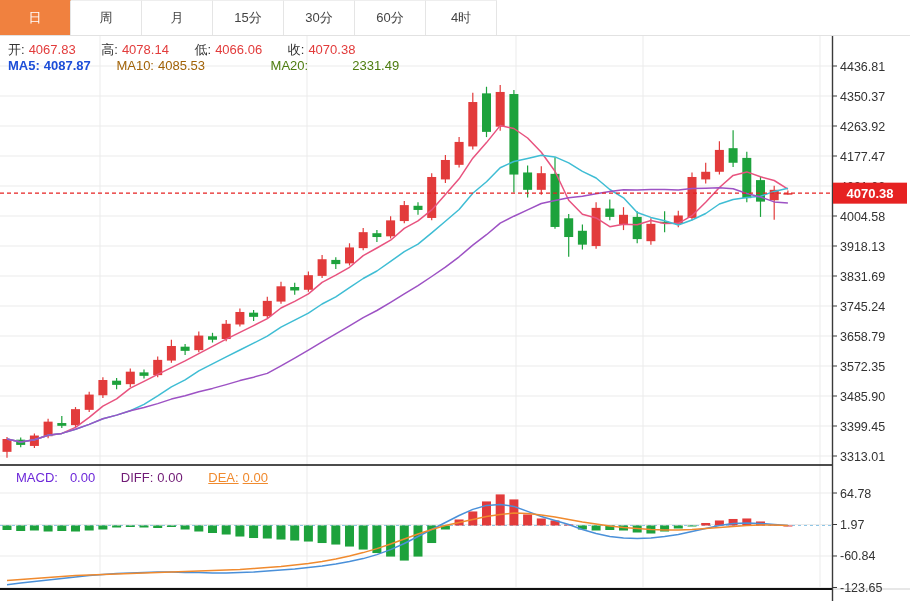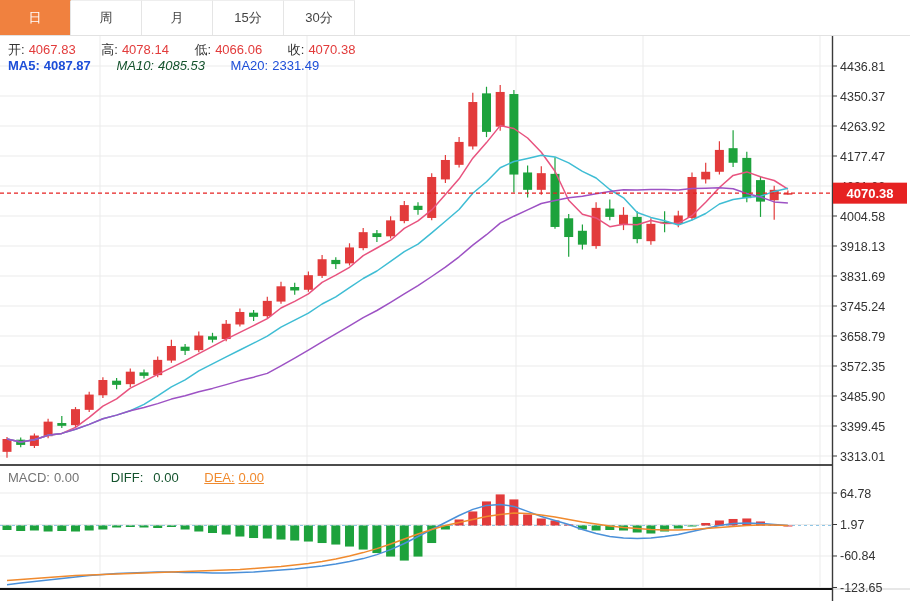--- a/index.html
+++ b/index.html
@@ -11,24 +11,24 @@
           border-bottom:1px solid #e2e2e2;display:flex;z-index:5;}
   .tab{width:71px;height:35px;box-sizing:border-box;display:flex;align-items:center;justify-content:center;
        font-size:13px;color:#444;border-right:1px solid #e5e5e5;border-top:1px solid #eee;cursor:pointer;background:#fff;}
   .tab.active{background:#f0813f;color:#fff;border-top:1px solid #f0813f;}
   
   .legend{position:absolute;z-index:4;font-size:13px;white-space:nowrap;pointer-events:none;}
   .legend span{margin-right:4px;}
   .lbl{color:#333;}
   .val-red{color:#e23b3b;}
   .ma5{color:#1d4ed8;font-weight:bold;}
-  .ma10{color:#14532d;font-style:italic;}
-  .ma20{color:#1d4ed8;}
-  .macd-red{color:#737373;}
-  .diff-blue{color:#14532d;margin-left:6px;}
+  .ma10{color:#a16207;}
+  .ma20{color:#4d7c0f;margin-left:40px;}
+  .macd-red{color:#6d28d9;margin-left:8px;}
+  .diff-blue{color:#701a75;}
   .dea-orange{color:#f08a2e;text-decoration:underline;}
   .gap{display:inline-block;width:14px;}
 </style>
 </head>
 <body>
 
 <div id="app">
 
   <svg id="chart" width="910" height="601">
       <rect x="0" y="0" width="910" height="601" fill="#ffffff"></rect>
@@ -280,20 +280,22 @@
       <rect x="833" y="182.66470902295794" width="74" height="21" fill="#e62222"></rect>
       <text x="870" y="197.66470902295794" font-size="13" font-weight="bold" fill="#ffffff" text-anchor="middle">4070.38</text>
     </svg>
 
   <div class="tabbar" id="tabbar">
       <div class="tab active">日</div>
       <div class="tab">周</div>
       <div class="tab">月</div>
       <div class="tab">15分</div>
       <div class="tab">30分</div>
+      <div class="tab">60分</div>
+      <div class="tab">4时</div>
     </div>
 
   <div class="legend" style="left:8px;top:41px;">
     <span class="lbl">开:</span><span class="val-red">4067.83</span><span class="gap"></span>
     <span class="lbl">高:</span><span class="val-red">4078.14</span><span class="gap"></span>
     <span class="lbl">低:</span><span class="val-red">4066.06</span><span class="gap"></span>
     <span class="lbl">收:</span><span class="val-red">4070.38</span>
   </div>
 
   <div class="legend" style="left:8px;top:58px;">

